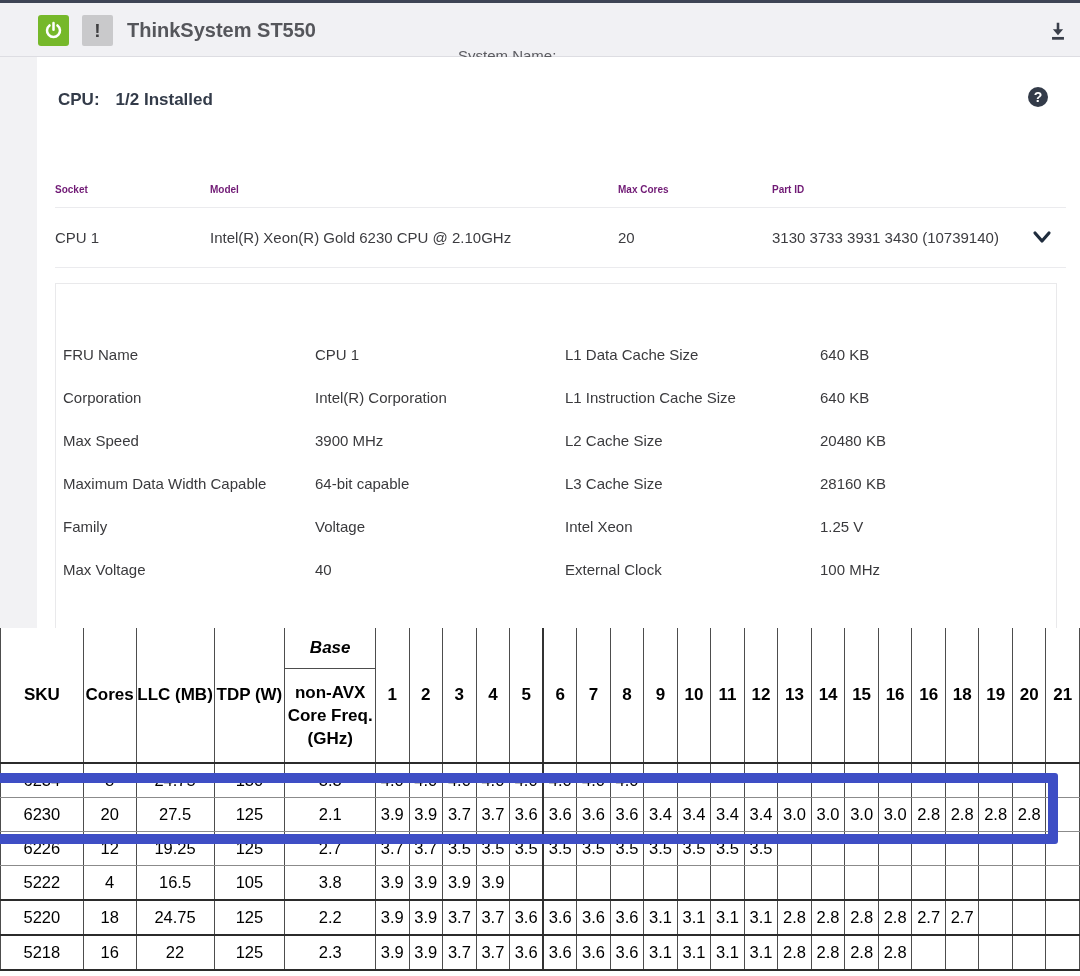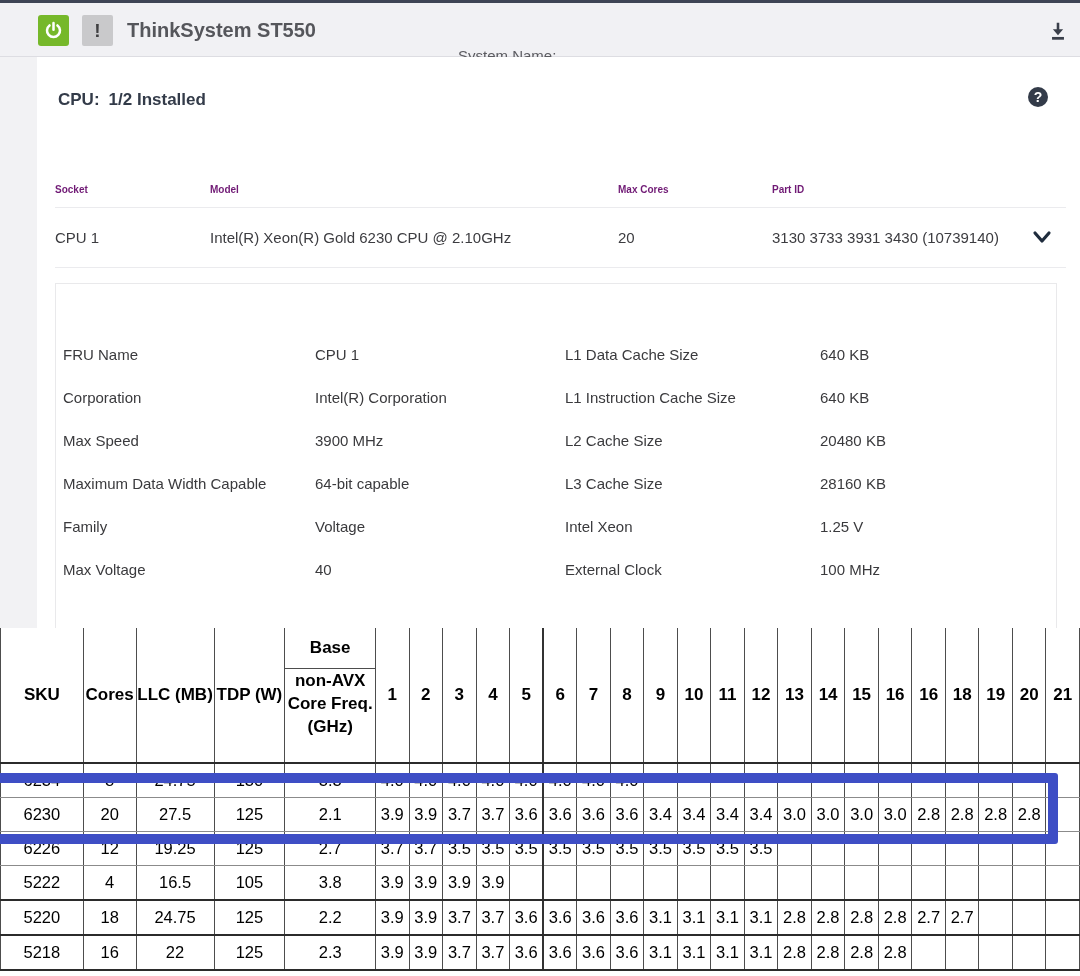--- a/index.html
+++ b/index.html
@@ -36,21 +36,21 @@
   }
   
   .main-region{
     position:absolute;left:0;top:57px;width:1080px;height:571px;
     background:#f2f2f4;overflow:hidden;
   }
   .card{
     position:absolute;left:37px;top:0;width:1043px;height:571px;background:#ffffff;
   }
   .panel-title{position:absolute;left:21px;top:33px;font-size:17px;font-weight:bold;color:#333b49;}
-  .panel-title .val{margin-left:9px;}
+  .panel-title .val{margin-left:16px;}
   .help-btn{
     position:absolute;right:32px;top:30px;width:20px;height:20px;border-radius:50%;
     background:#333b49;color:#ffffff;font-weight:bold;font-size:14px;
     display:flex;align-items:center;justify-content:center;cursor:pointer;
   }
   .cols-grid{display:grid;grid-template-columns:155px 408px 154px 1fr;align-items:center;}
   .col-header-row{
     position:absolute;left:18px;right:14px;top:114px;height:36px;
     border-bottom:1px solid #ebebee;color:#701a75;font-weight:bold;font-size:10px;
   }
@@ -75,22 +75,22 @@
   table.spec{border-collapse:collapse;table-layout:fixed;color:#000;}
   table.spec td,table.spec th{
     border-left:1px solid #4d4d4d;border-right:1px solid #4d4d4d;
     padding:0;text-align:center;vertical-align:middle;overflow:hidden;white-space:nowrap;
   }
   table.spec thead th{height:134px;font-size:17px;font-weight:bold;border-bottom:2px solid #2b2b2b;border-top:none;}
   table.spec tbody td{height:33px;font-size:16.5px;border-bottom:1px solid #8b8b8b;}
   table.spec tbody tr.thickb td{border-bottom:2px solid #2b2b2b;}
   table.spec td.c5, table.spec th.c5{border-right:2px solid #333;}
   .freq-head{display:flex;flex-direction:column;height:134px;}
-  .freq-head .base{height:40px;display:flex;align-items:center;justify-content:center;border-bottom:1.5px solid #4d4d4d;}
-  .freq-head .sub{flex:1;display:flex;flex-direction:column;line-height:23px;}
+  .freq-head .base{height:40px;display:flex;align-items:center;justify-content:center;border-bottom:1.5px solid #4d4d4d;font-style:italic;}
+  .freq-head .sub{flex:1;display:flex;flex-direction:column;justify-content:center;line-height:23px;}
   .highlight-box{
     position:absolute;pointer-events:none;z-index:5;
     border-style:solid;border-width:10px;border-radius:3px;box-sizing:border-box;
   }
   .icon-svg{display:block;}
 </style>
 </head>
 <body>
 
 <div class="topbar">

